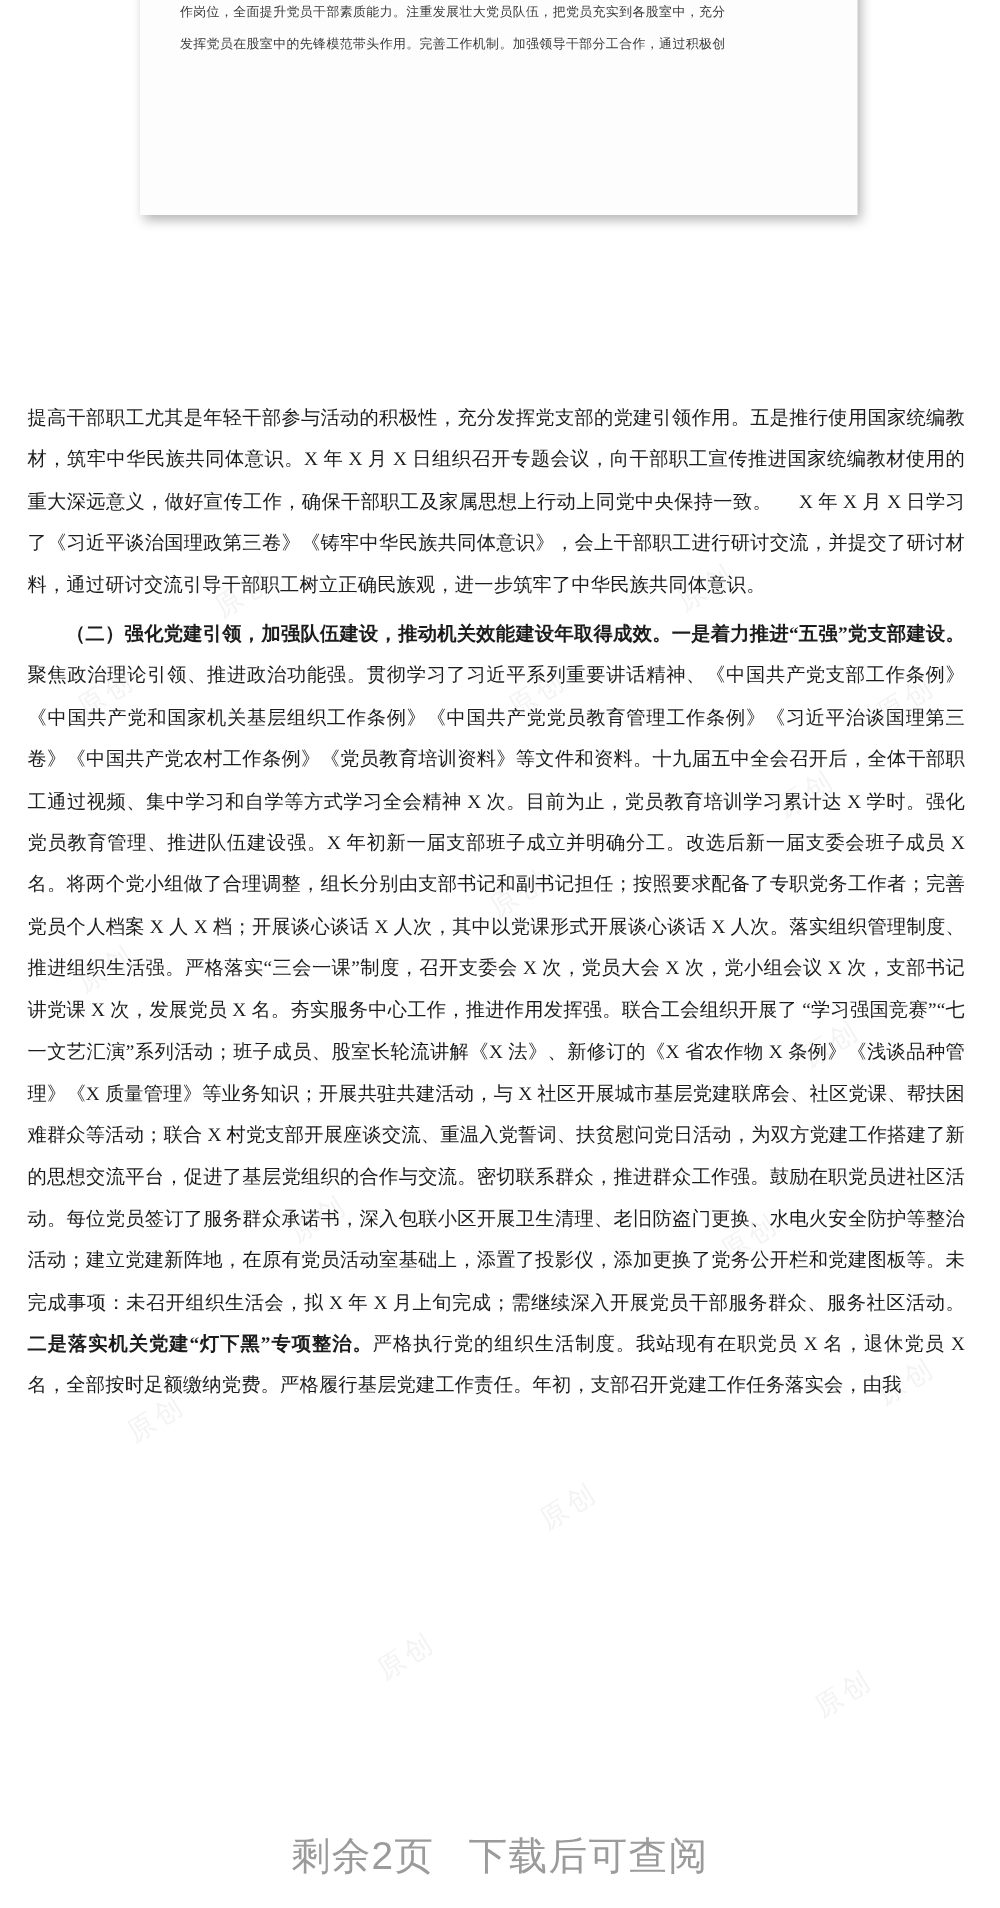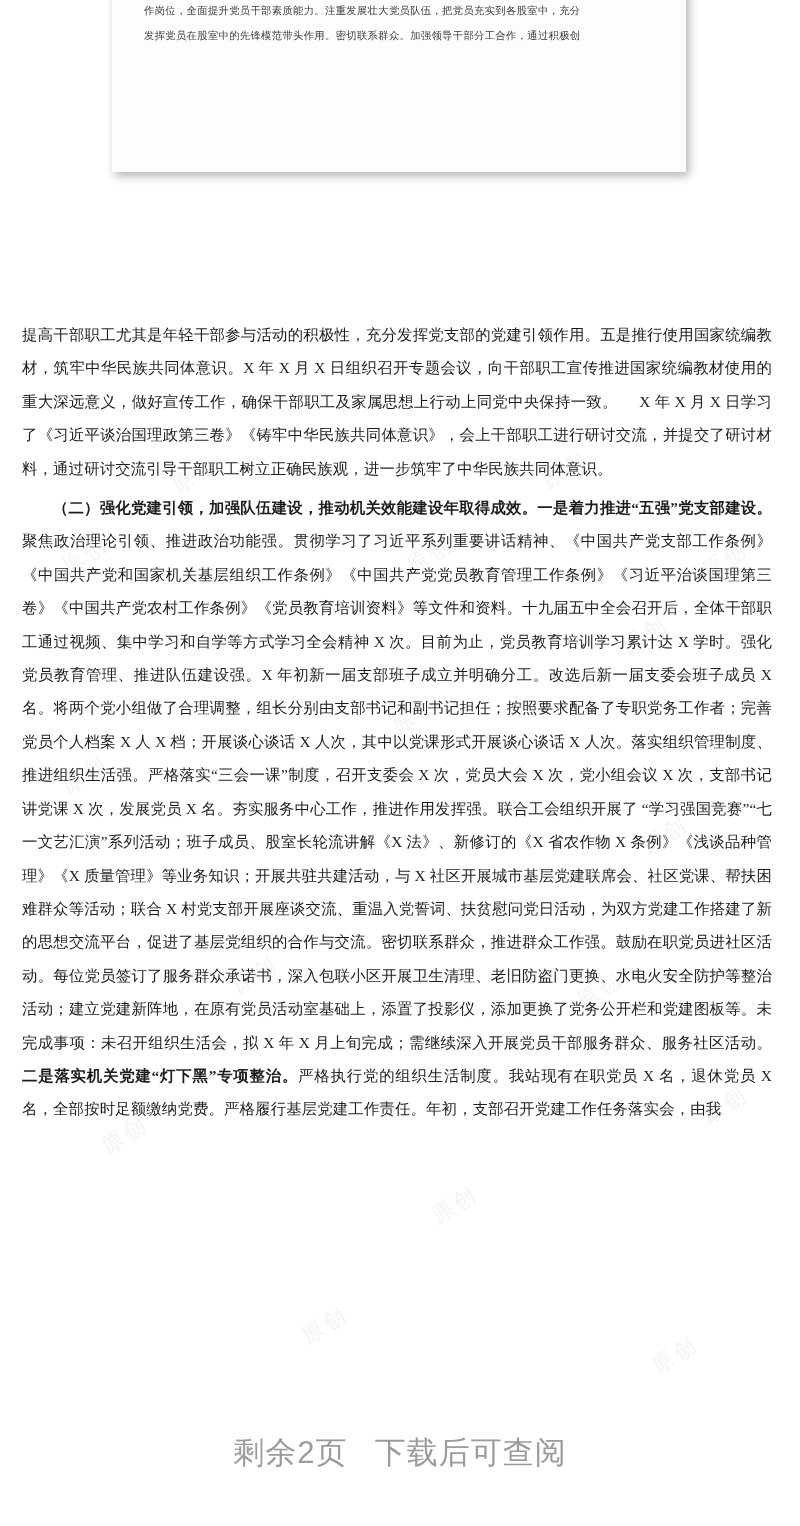--- a/index.html
+++ b/index.html
@@ -83,39 +83,39 @@
     white-space: nowrap;
     letter-spacing: 3px;
     font-weight: 400;
   }
   .wm.sm { font-size: 22px; color: rgba(120,120,120,0.085); }
 
   
   .doc-footer {
     position: absolute;
     left: 0;
-    top: 1432px;
+    top: 1464px;
     width: 800px;
     text-align: center;
   }
   .footer-text {
     font-family: "Liberation Sans", "DejaVu Sans", sans-serif;
     font-size: 31px;
     color: #9b9b9b;
     letter-spacing: 1px;
     display: inline-block;
   }
 </style>
 </head>
 <body>
 
 <div class="page-card-top">
   <div class="card-inner">
     <div class="card-line">作岗位，全面提升党员干部素质能力。注重发展壮大党员队伍，把党员充实到各股室中，充分</div>
-    <div class="card-line">发挥党员在股室中的先锋模范带头作用。密切联系群众。加强领导干部分工合作，通过积极创</div>
+    <div class="card-line">发挥党员在股室中的先锋模范带头作用。完善工作机制。加强领导干部分工合作，通过积极创</div>
   </div>
 </div>
 
 <div class="doc-body">
 
   <p class="para">
     <span>提高干部职工尤其是年轻干部参与活动的积极性，充分发挥党支部的党建引领作用。五是推行使用国家统编教材，筑牢中华民族共同体意识。X 年 X 月 X 日组织召开专题会议，向干部职工宣传推进国家统编教材使用的重大深远意义，做好宣传工作，确保干部职工及家属思想上行动上同党中央保持一致。</span><span class="gap-sp"></span><span>X 年 X 月 X 日学习了《习近平谈治国理政第三卷》《铸牢中华民族共同体意识》，会上干部职工进行研讨交流，并提交了研讨材料，通过研讨交流引导干部职工树立正确民族观，进一步筑牢了中华民族共同体意识。</span>
   </p>
 
   <p class="para indent">

